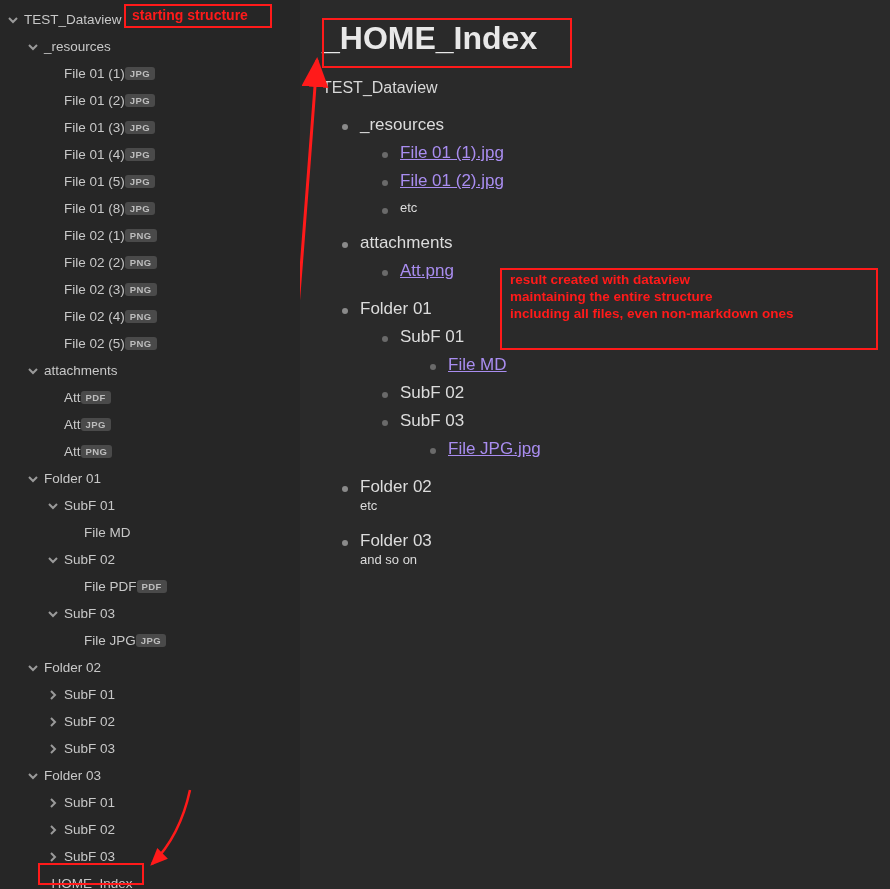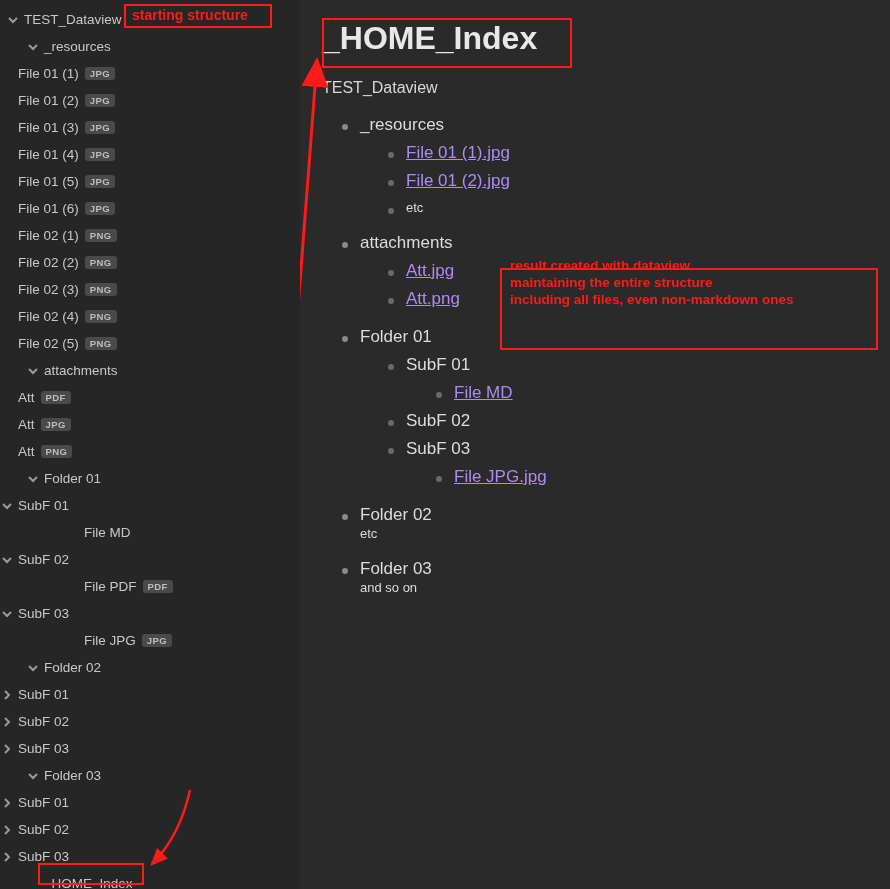--- a/index.html
+++ b/index.html
@@ -41,27 +41,26 @@
     flex-shrink: 0;
   }
   .tree-item .chev svg { width: 10px; height: 10px; stroke: #9a9a9a; fill: none; stroke-width: 2; }
   .tree-item .label { flex: 0 0 auto; }
   .badge {
     background: #4a4a4a;
     color: #bdbdbd;
     font-size: 9.5px;
     padding: 1px 5px;
     border-radius: 3px;
-    margin-left: 6px;
     font-weight: 600;
     letter-spacing: 0.4px;
   }
   .indent-0 { padding-left: 6px; }
   .indent-1 { padding-left: 26px; }
-  .indent-2 { }
+  .indent-2 { padding-left: 46px; }
   .indent-3 { padding-left: 66px; }
 
   
   .anno-box {
     position: absolute;
     border: 2px solid #ff1a1a;
     pointer-events: none;
   }
   .anno-text {
     position: absolute;
@@ -100,21 +99,21 @@
   ul.out > li { position: relative; margin: 6px 0; }
   ul.out > li::before {
     content: "";
     position: absolute;
     left: -18px; top: 9px;
     width: 6px; height: 6px;
     border-radius: 50%;
     background: #8a8a8a;
   }
   ul.in { list-style: none; padding-left: 40px; margin-top: 4px; }
-  ul.in > li { position: relative; margin: 8px 6px; }
+  ul.in > li { position: relative; margin: 8px 0; }
   ul.in > li::before {
     content: "";
     position: absolute;
     left: -18px; top: 9px;
     width: 6px; height: 6px;
     border-radius: 50%;
     background: #6a6a6a;
   }
   ul.in2 { list-style: none; padding-left: 48px; margin-top: 4px; }
   ul.in2 > li { position: relative; margin: 8px 0; }
@@ -180,21 +179,21 @@
           <span class="label">File 01 (4)</span>
           <span class="badge">JPG</span>
         </div>
         <div class="tree-item indent-2">
           <span class="chev" style="visibility:hidden"></span>
           <span class="label">File 01 (5)</span>
           <span class="badge">JPG</span>
         </div>
         <div class="tree-item indent-2">
           <span class="chev" style="visibility:hidden"></span>
-          <span class="label">File 01 (6)</span>
+          <span class="label">File 01 (8)</span>
           <span class="badge">JPG</span>
         </div>
         <div class="tree-item indent-2">
           <span class="chev" style="visibility:hidden"></span>
           <span class="label">File 02 (1)</span>
           <span class="badge">PNG</span>
         </div>
         <div class="tree-item indent-2">
           <span class="chev" style="visibility:hidden"></span>
           <span class="label">File 02 (2)</span>
@@ -402,21 +401,20 @@
         <li><span class="plain">etc</span></li>
       </ul>
     </li>
   </ul>
 
   
   <ul class="out section">
     <li>
       <span class="folder-label">attachments</span>
       <ul class="in">
-        <li><span class="link">Att.jpg</span></li>
         <li><span class="link">Att.png</span></li>
       </ul>
     </li>
   </ul>
 
   
   <ul class="out section">
     <li>
       <span class="folder-label">Folder 01</span>
       <ul class="in">
@@ -450,21 +448,21 @@
   
   <ul class="out section">
     <li>
       <span class="folder-label">Folder 03</span><br>
       <span class="plain">and so on</span>
     </li>
   </ul>
 
   
   <div class="anno-box" style="left:200px; top:268px; width:378px; height:82px;"></div>
-  <div class="anno-text" style="left:210px; top:258px; font-size:13.5px;">result created with dataview
+  <div class="anno-text" style="left:210px; top:272px; font-size:13.5px;">result created with dataview
 maintaining the entire structure
 including all files, even non-markdown ones</div>
 
   
   <svg class="arrow" style="left:-68px; top:40px; width:120px; height:830px;">
     <defs>
         <marker id="ah2" markerWidth="12" markerHeight="12" refX="9" refY="4.5" orient="auto">
           <path d="M0,0 L10,4.5 L0,9 Z" fill="#ff1a1a"></path>
         </marker>
       </defs>

